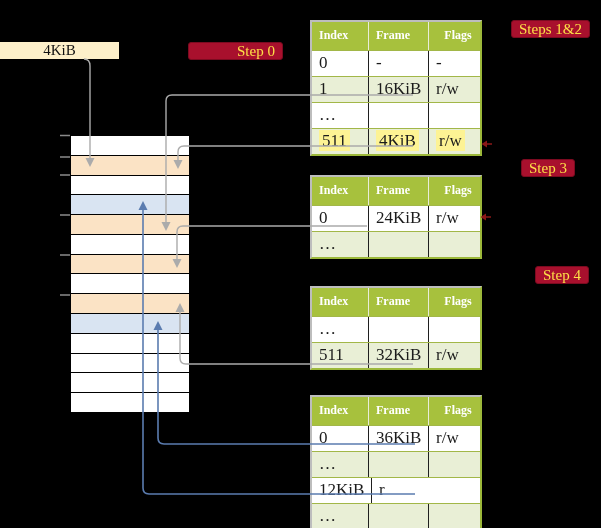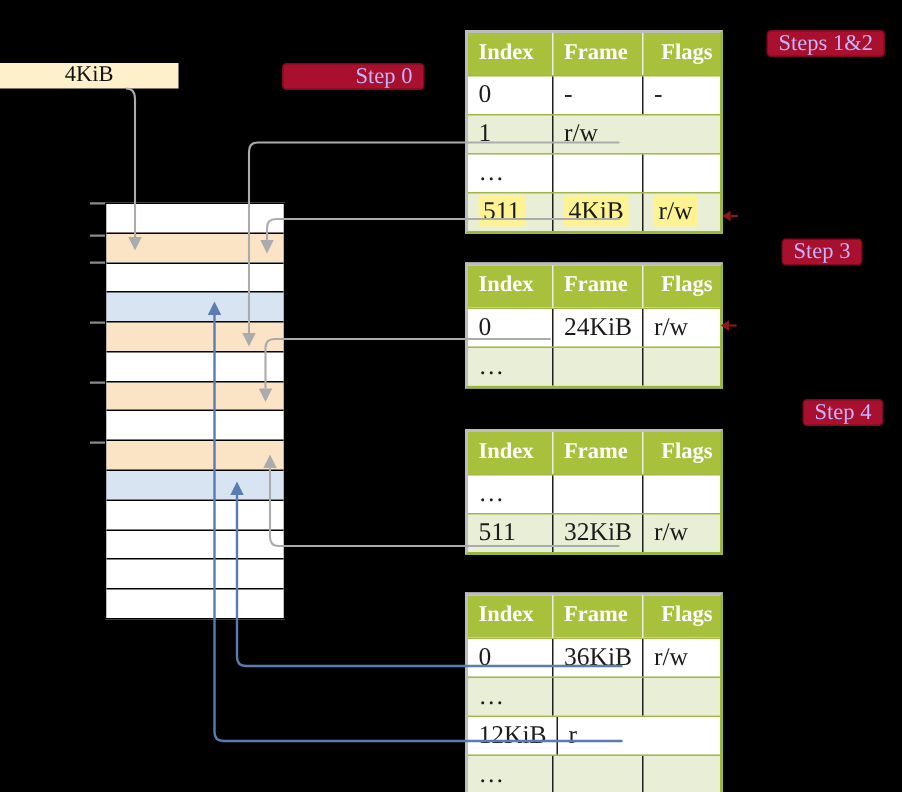--- a/index.html
+++ b/index.html
@@ -10,21 +10,21 @@
   
   .frame-box{
     position:absolute;left:0;top:42px;width:119px;height:17px;
     background:var(--frame_box_bg);color:#111;font-size:15px;line-height:17px;
     text-align:center;
   }
   
   .step-label{
     position:absolute;background:var(--step_label_bg);
     border:1px solid var(--step_label_border);border-radius:3px;
-    color:#c4b5fd;font-size:15px;line-height:16px;padding:0 7px;white-space:nowrap;
+    color:#fde047;font-size:15px;line-height:16px;padding:0 7px;white-space:nowrap;
   }
   .sl0{left:188px;top:42px;padding-left:48px;}
   .sl12{left:511px;top:20px;}
   .sl3{left:521px;top:159px;}
   .sl4{left:535px;top:266px;font-family:Liberation Serif, serif;}
   
   .memcol{
     position:absolute;left:70px;top:135px;width:120px;height:278px;
     display:flex;flex-direction:column;border:1px solid #000;box-sizing:border-box;
     background:#fff;
@@ -35,21 +35,21 @@
   .mc-orange{background:var(--frame_pagetable);}
   .mc-blue{background:var(--frame_data);}
   
   .ptable{
     position:absolute;width:172px;box-sizing:border-box;
     border:2px solid;border-color:#bdbdbd var(--table_border_green) var(--table_border_green) #bdbdbd;
     background:#fff;
   }
   .thead{display:flex;height:28px;background:var(--table_header);}
   .th{
-    box-sizing:border-box;color:#fff;font-weight:bold;font-size:15px;line-height:27px;
+    box-sizing:border-box;color:#fff;font-weight:bold;font-size:12px;line-height:27px;
     padding-left:7px;border-right:1px solid #e9edd9;
   }
   .th:last-child{border-right:none;text-align:center;}
   .trow{display:flex;height:25px;border-top:1px solid #a2b748;}
   .trow:first-of-type{border-top:1px solid #dfe5c0;}
   .td{
     box-sizing:border-box;color:#1b1b1b;font-size:17px;line-height:24px;
     padding-left:7px;border-right:1px solid #1f1f1f;overflow:hidden;white-space:nowrap;
   }
   .td:last-child{border-right:none;}
@@ -108,20 +108,21 @@
       <div class="th c2">Frame</div>
       <div class="th c3">Flags</div>
     </div>
     <div class="trow bg-w">
       <div class="td c1"><span>0</span></div>
       <div class="td c2"><span>-</span></div>
       <div class="td c3"><span>-</span></div>
     </div>
     <div class="trow bg-g">
       <div class="td c1"><span>1</span></div>
+      <div class="td c2"><span>16KiB</span></div>
       <div class="td c3"><span>r/w</span></div>
     </div>
     <div class="trow bg-w">
       <div class="td c1"><span>…</span></div>
       <div class="td c2"><span></span></div>
       <div class="td c3"><span></span></div>
     </div>
     <div class="trow bg-g">
       <div class="td c1"><span class="hl">511</span></div>
       <div class="td c2"><span class="hl">4KiB</span></div>

